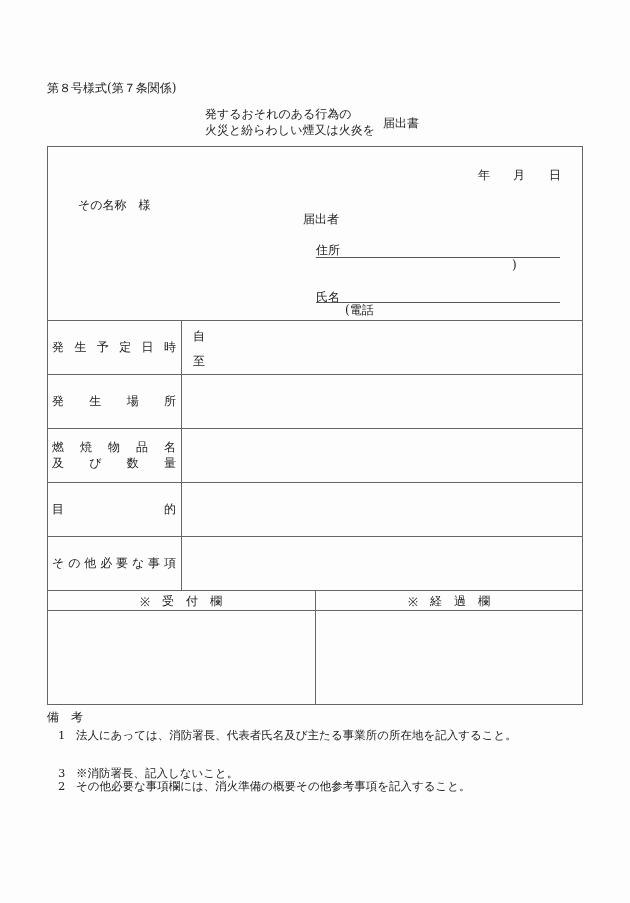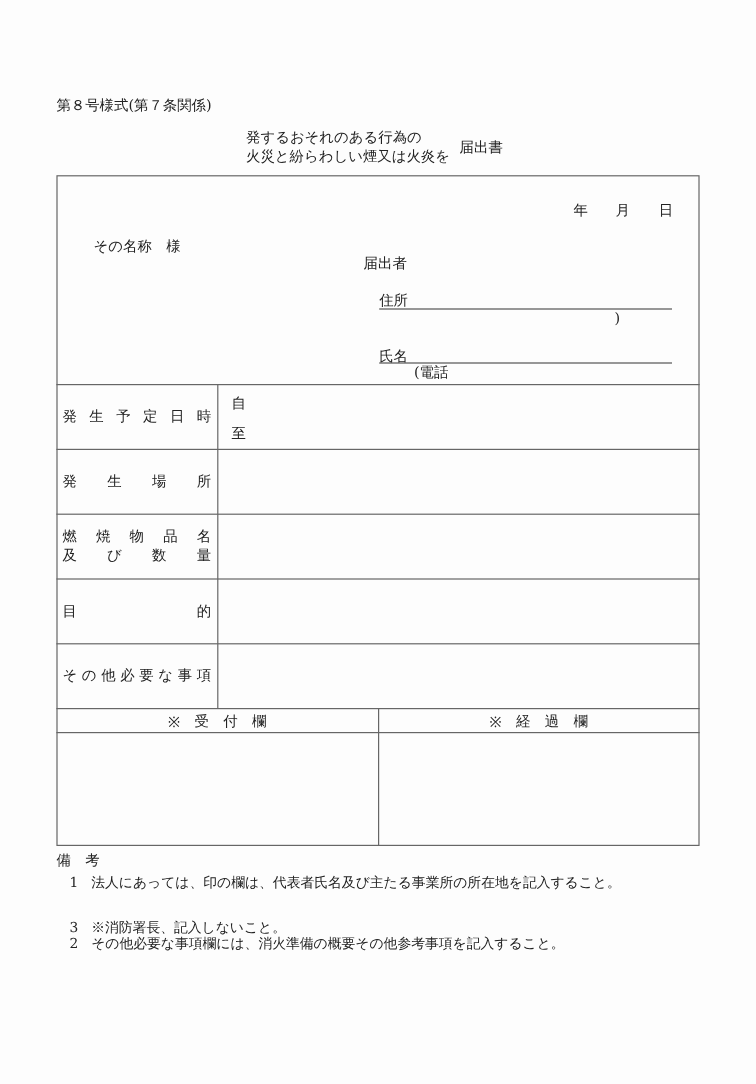--- a/index.html
+++ b/index.html
@@ -163,20 +163,20 @@
   <span>※</span>
     <span>経</span>
     <span>過</span>
     <span>欄</span>
 </div>
 <div class="abs" style="left:49px; top:612px; width:264px; height:91px;"></div>
 <div class="abs" style="left:317px; top:612px; width:264px; height:91px;"></div>
 
 <div class="abs notes-title">備　考</div>
 <div class="abs note" style="top:728px;">
-  <span class="num">1</span><span>法人にあっては、印の欄は、代表者氏名及び主たる事業所の所在地を記入すること。</span>
+  <span class="num">1</span><span>法人にあっては、消防署長、代表者氏名及び主たる事業所の所在地を記入すること。</span>
 </div>
 <div class="abs note" style="top:747px;margin-top:32px;">
   <span class="num">2</span><span>その他必要な事項欄には、消火準備の概要その他参考事項を記入すること。</span>
 </div>
 <div class="abs note" style="top:766px;">
   <span class="num">3</span><span>※消防署長、記入しないこと。</span>
 </div>
 
 </body></html>

